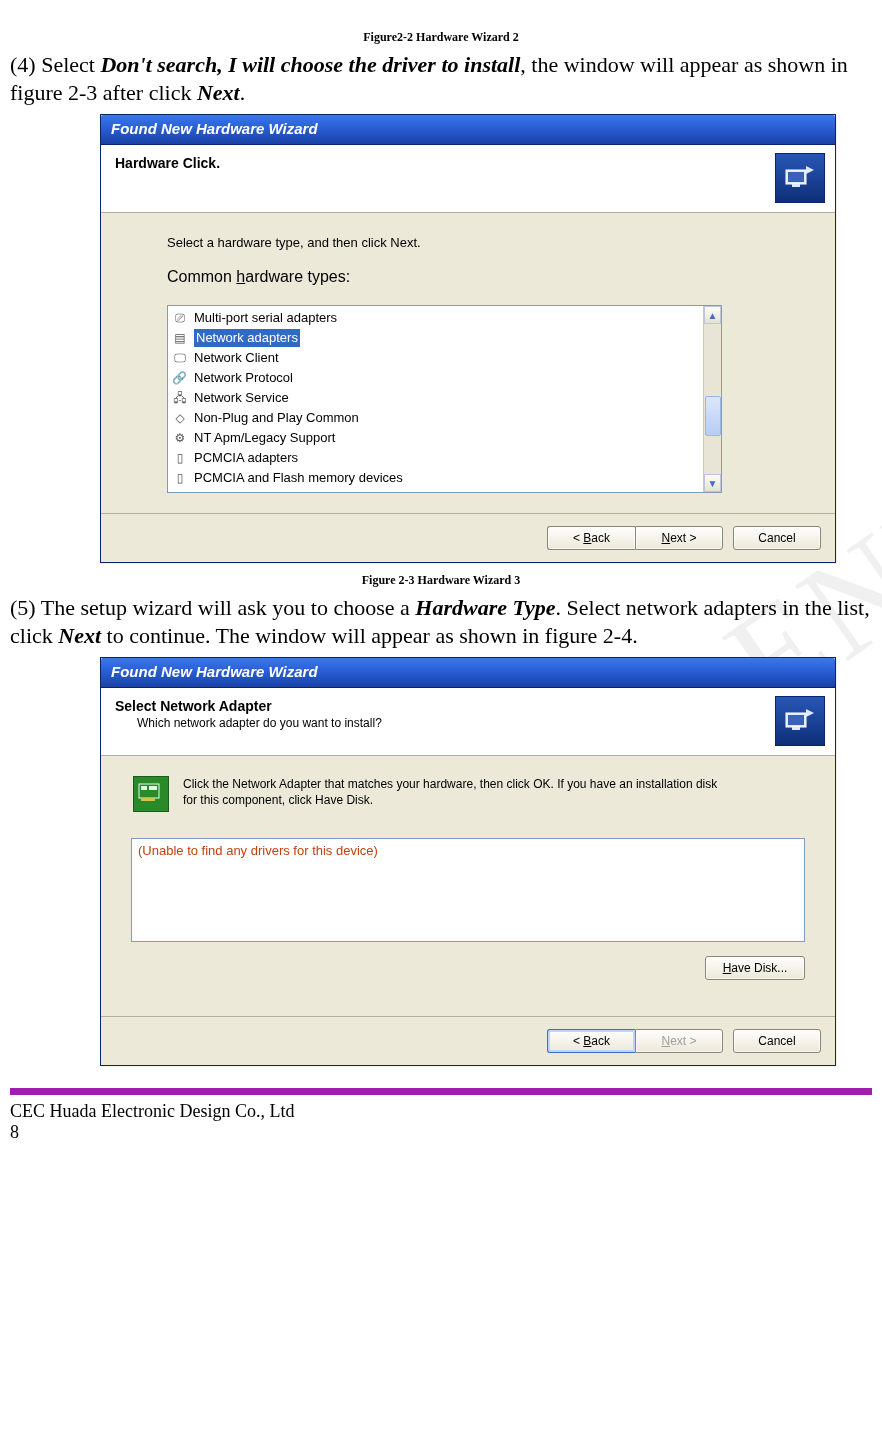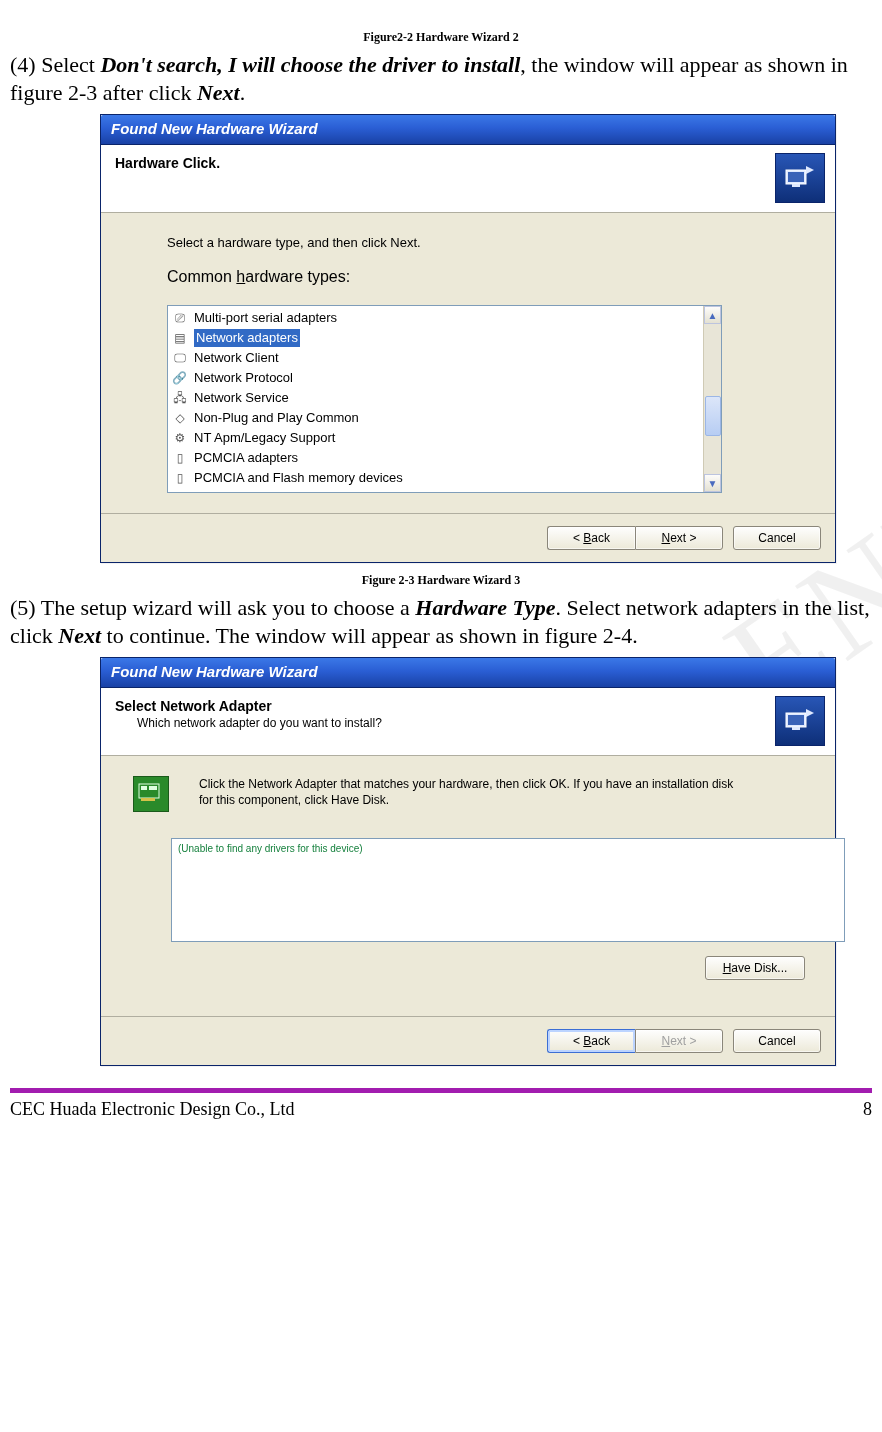--- a/index.html
+++ b/index.html
@@ -208,21 +208,21 @@
   .btn-pair .xp-btn:first-child { border-radius: 3px 0 0 3px; border-right: none; }
   .btn-pair .xp-btn:last-child  { border-radius: 0 3px 3px 0; }
 
   
   .xp-body-2 {
     padding: 14px 26px 8px 26px;
     min-height: 260px;
   }
   .adapter-row {
     display: flex;
-    gap: 30px;
+    gap: 14px;
     align-items: flex-start;
     margin: 6px 0 26px 6px;
   }
   .adapter-icon {
     width: 36px;
     height: 36px;
     background: #2a8a2a;
     border: 1px solid #1a5a1a;
     display: flex;
     align-items: center;
@@ -237,39 +237,39 @@
   }
   .driver-group {
     margin: 4px 4px 0 4px;
   }
   .driver-list {
     width: 100%;
     height: 104px;
     background: #fff;
     border: 1px solid #7f9db9;
     padding: 4px 6px;
-    font-size: 10px;
-    color: #15803d;
-    margin-left: 40px;
+    font-size: 13px;
+    color: #c2410c;
   }
   .have-disk-row {
     display: flex;
     justify-content: flex-end;
     margin-top: 14px;
   }
 
   
   .page-footer {
-    border-top: 5px solid #a21caf;
+    border-top: 7px solid #a21caf;
     margin: 22px 0 0 0;
     padding: 6px 0 10px 0;
     font-size: 18px;
     display: flex;
     justify-content: space-between;
     font-family: "Times New Roman", Times, serif;
+    flex-direction: column;
   }
 
   .u { text-decoration: underline; }
 </style>
 </head>
 <body>
 <div class="page">
   <div class="watermark">CONFIDENTIAL</div>
 
   <div class="caption">Figure2-2 Hardware Wizard 2</div>

